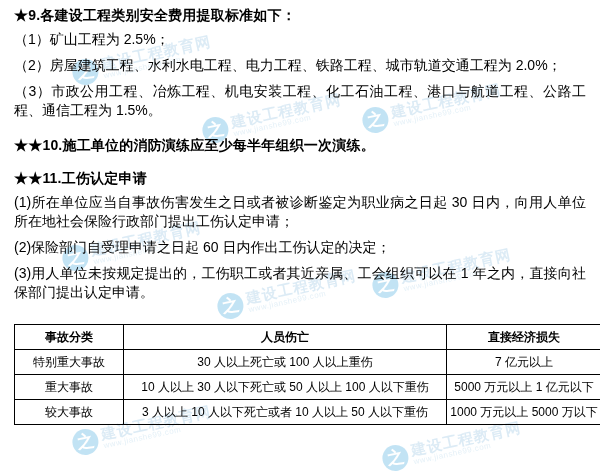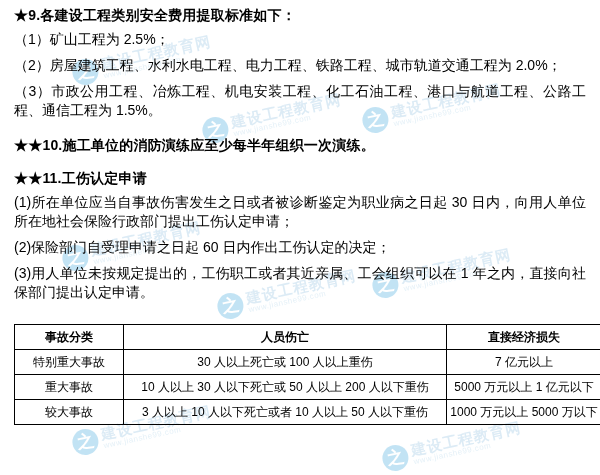--- a/index.html
+++ b/index.html
@@ -173,21 +173,21 @@
       </tr>
     </thead>
     <tbody>
       <tr>
         <td class="col-a">特别重大事故</td>
         <td class="col-b">30 人以上死亡或 100 人以上重伤</td>
         <td class="col-c">7 亿元以上</td>
       </tr>
       <tr>
         <td class="col-a">重大事故</td>
-        <td class="col-b">10 人以上 30 人以下死亡或 50 人以上 200 人以下重伤</td>
+        <td class="col-b">10 人以上 30 人以下死亡或 50 人以上 100 人以下重伤</td>
         <td class="col-c">5000 万元以上 1 亿元以下</td>
       </tr>
       <tr>
         <td class="col-a">较大事故</td>
         <td class="col-b">3 人以上 10 人以下死亡或者 10 人以上 50 人以下重伤</td>
         <td class="col-c">1000 万元以上 5000 万以下</td>
       </tr>
     </tbody>
   </table>
 

